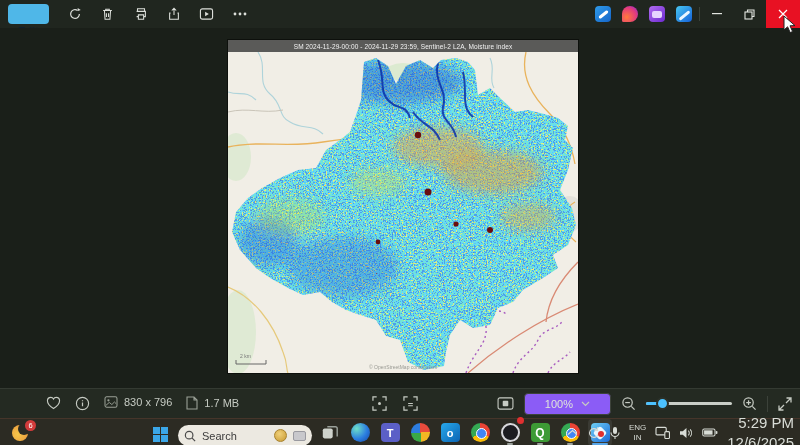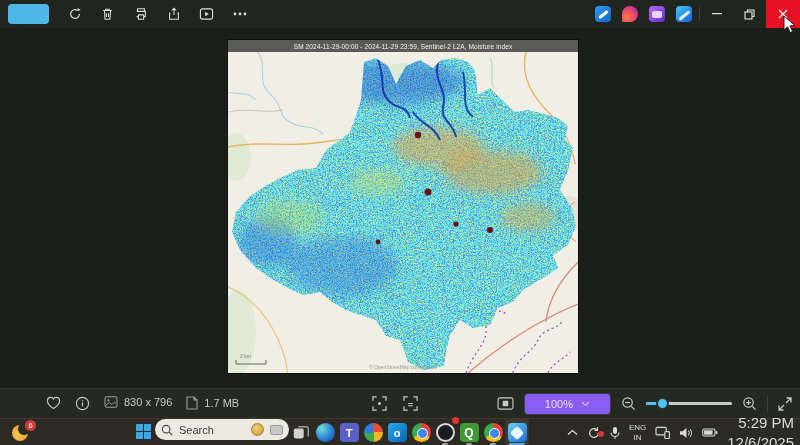--- a/index.html
+++ b/index.html
@@ -64,21 +64,21 @@
   .taskbar { position:absolute; left:0; top:418px; width:800px; height:27px; background:#2c2b23;
              border-top:1px solid #46352a; }
   .weather { position:absolute; left:12px; top:3px; width:22px; height:20px; }
   .crescent { position:absolute; left:0; top:3px; width:16px; height:16px; border-radius:50%;
               background:radial-gradient(circle at 35% 60%,#f6c64a,#e8903a); }
   .crescent::after { content:""; position:absolute; right:-2px; top:-2px; width:12px; height:12px;
                      border-radius:50%; background:#2c2b23; }
   .badge { position:absolute; right:-2px; top:-2px; min-width:11px; height:11px; background:#d23b3b;
            color:#fff; font-size:7.5px; border-radius:6px; display:flex; align-items:center;
            justify-content:center; padding:0 2px; }
-  .tb-center { position:absolute; left:131px; top:0; height:27px; display:flex; align-items:flex-start; }
+  .tb-center { position:absolute; left:148px; top:0; height:27px; display:flex; align-items:flex-end; gap:6px; }
   .start { width:24px; height:24px; display:flex; align-items:center; justify-content:center; }
   .winlogo { width:15px; height:15px; display:grid; grid-template-columns:7px 7px; grid-gap:1px; }
   .winlogo i { background:#3ba7e8; display:block; height:7px; }
   .search-pill { width:134px; height:21px; background:#ece9e1; border-radius:11px; display:flex;
                  align-items:center; padding:0 6px; gap:6px; color:#3c3c3c; font-size:11px; }
   .coin { width:13px; height:13px; border-radius:50%; background:radial-gradient(circle at 40% 35%,#f0d079,#c89a33);
           border:1px solid #a8822c; margin-left:auto; }
   .laptop { width:13px; height:10px; background:#c8c8cc; border:1px solid #9a9aa0; border-radius:2px; }
   .task-icon { position:relative; width:24px; height:27px; display:flex; align-items:center; justify-content:center; }
   .runbar { position:absolute; bottom:1px; left:50%; transform:translateX(-50%); width:6px; height:2.5px;

